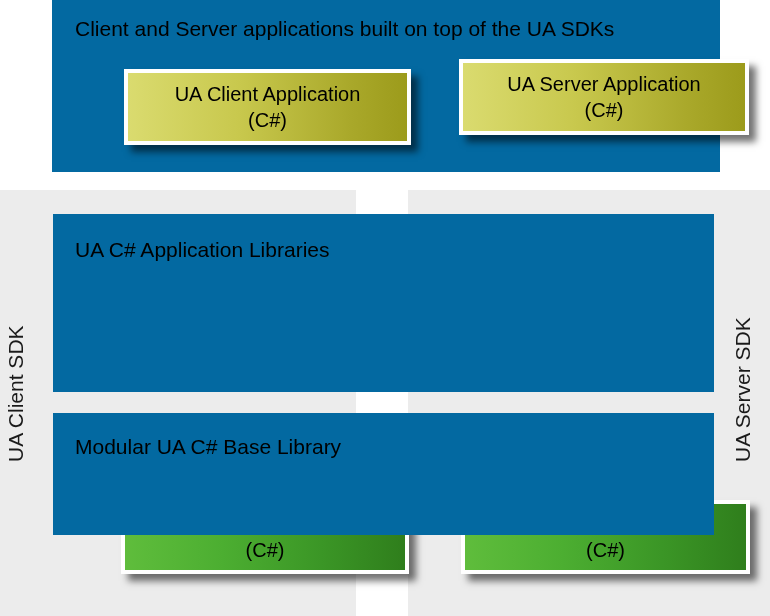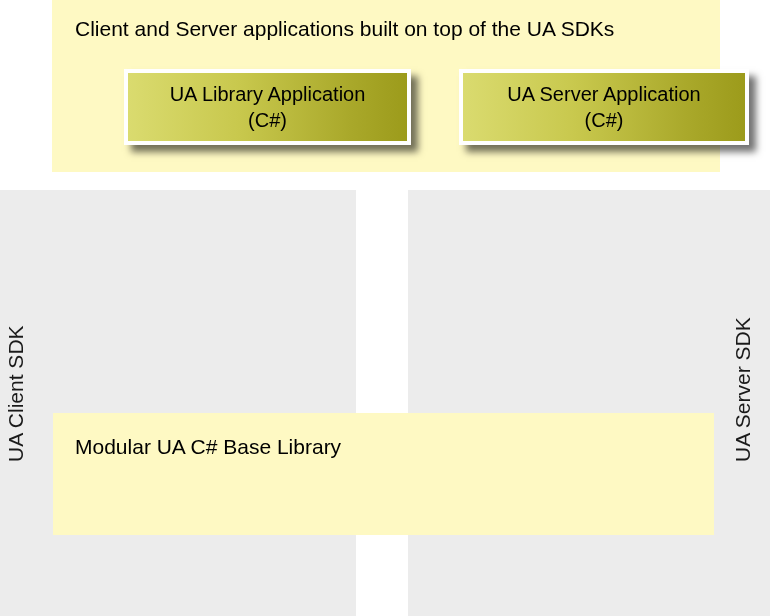--- a/index.html
+++ b/index.html
@@ -56,21 +56,21 @@
     left: 683px;
     top: 390px;
     width: 120px;
     text-align: center;
     transform: rotate(-90deg);
   }
 
   
   .panel {
     position: absolute;
-    background: #fef9c3;
+    background: #0369a1;
   }
   #panel-apps {
     left: 52px;
     top: 0px;
     width: 668px;
     height: 172px;
   }
   #panel-app-libs {
     left: 53px;
     top: 214px;
@@ -123,48 +123,61 @@
     white-space: nowrap;
   }
   .box.yellow {
     background: linear-gradient(to right, #dadb6f 0%, #c8c84d 40%, #a9a82a 80%, #9c9b1b 100%);
   }
   .box.green {
     background: linear-gradient(to right, #5fbd3c 0%, #4cae31 35%, #3b9626 70%, #2f7e1c 100%);
   }
 
   #box-client-app   { left: 72px;  top: 69px;  width: 287px; height: 76px; }
-  #box-server-app   { left: 407px; top: 69px;  width: 290px; height: 76px; }
+  #box-server-app   { left: 407px; top: 59px;  width: 290px; height: 76px; }
   #box-client-lib   { left: 68px;  top: 286px; width: 288px; height: 74px; }
   #box-server-lib   { left: 408px; top: 286px; width: 289px; height: 74px; }
 </style>
 </head>
 <body>
 
 <div id="stage">
 
   <div class="sdk-band" id="client-sdk-band"></div>
   <div class="sdk-band" id="server-sdk-band"></div>
 
   <div class="sdk-label" id="client-sdk-label">UA Client SDK</div>
   <div class="sdk-label" id="server-sdk-label">UA Server SDK</div>
 
   <div class="panel" id="panel-apps">
     <div class="panel-title">Client and Server applications built on top of the UA SDKs</div>
 
     <div class="box yellow" id="box-client-app">
-      <span class="line">UA Library Application</span>
+      <span class="line">UA Client Application</span>
       <span class="line">(C#)</span>
     </div>
 
     <div class="box yellow" id="box-server-app">
       <span class="line">UA Server Application</span>
       <span class="line">(C#)</span>
     </div>
   </div>
 
+  <div class="panel" id="panel-app-libs">
+    <div class="panel-title">UA C# Application Libraries</div>
+
+    <div class="box green" id="box-client-lib">
+      <span class="line">UA Client Library</span>
+      <span class="line">(C#)</span>
+    </div>
+
+    <div class="box green" id="box-server-lib">
+      <span class="line">UA Server Library</span>
+      <span class="line">(C#)</span>
+    </div>
+  </div>
 
   <div class="panel" id="panel-base-lib">
     <div class="panel-title">Modular UA C# Base Library</div>
 
   </div>
 
 </div>
 
 </body></html>

